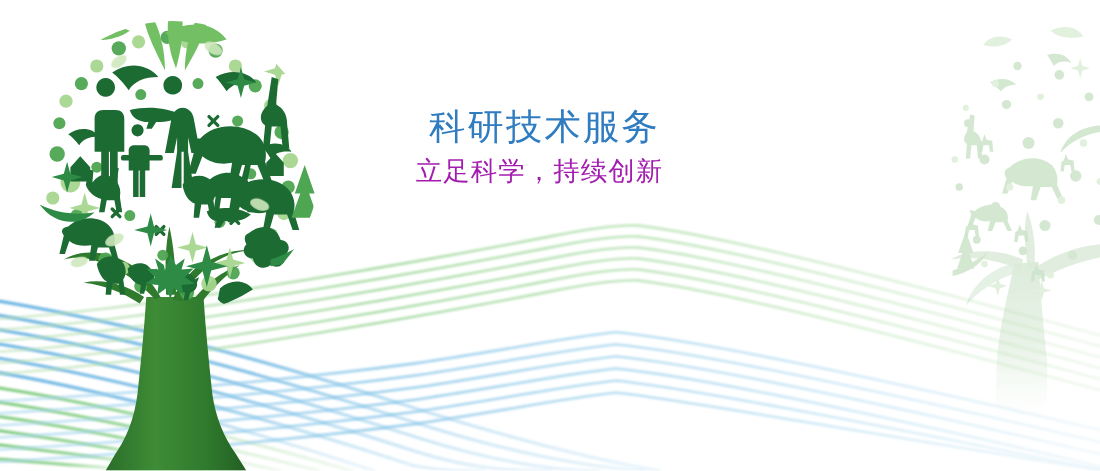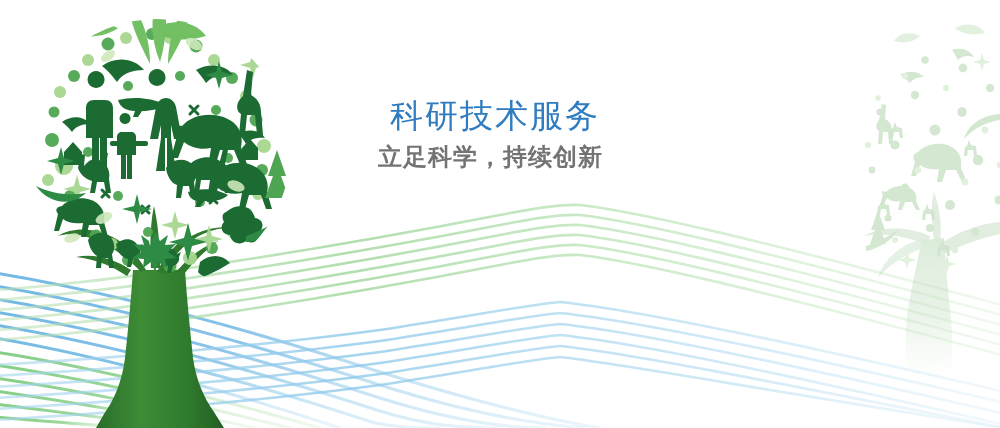--- a/index.html
+++ b/index.html
@@ -22,25 +22,25 @@
     color:#2f7cc0;
     font-size:33px;
     line-height:40px;
     letter-spacing:2px;
     font-weight:400;
     margin:0 0 6px 12px;
     white-space:nowrap;
     font-family:Liberation Serif, serif;
   }
   #subtitle{
-    color:#737373;
+    color:#a21caf;
     font-size:24px;
     line-height:30px;
     letter-spacing:1px;
-    font-weight:bold;
+    font-weight:normal;
     margin:0;
     white-space:nowrap;
   }
 </style>
 </head>
 <body>
 
 <div id="banner">
 
   <svg class="layer" id="waves" viewBox="0 0 1000 428" preserveAspectRatio="none" xmlns="http://www.w3.org/2000/svg">

